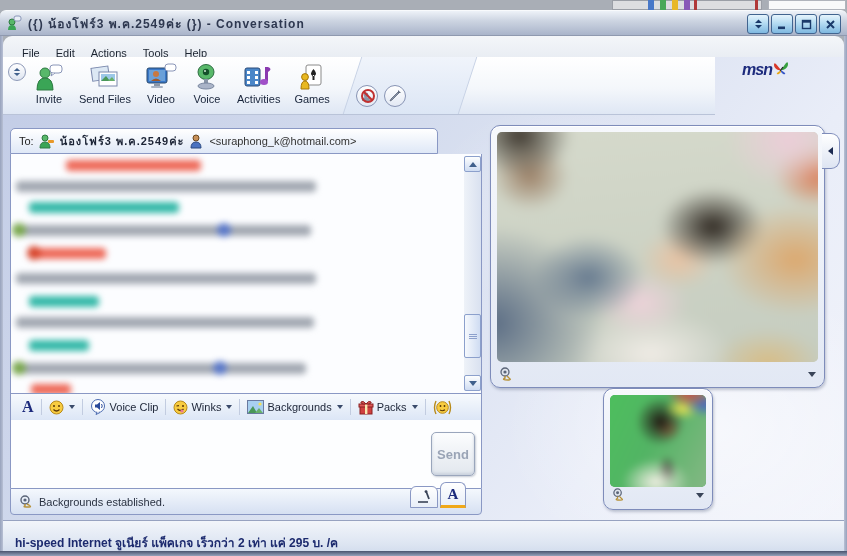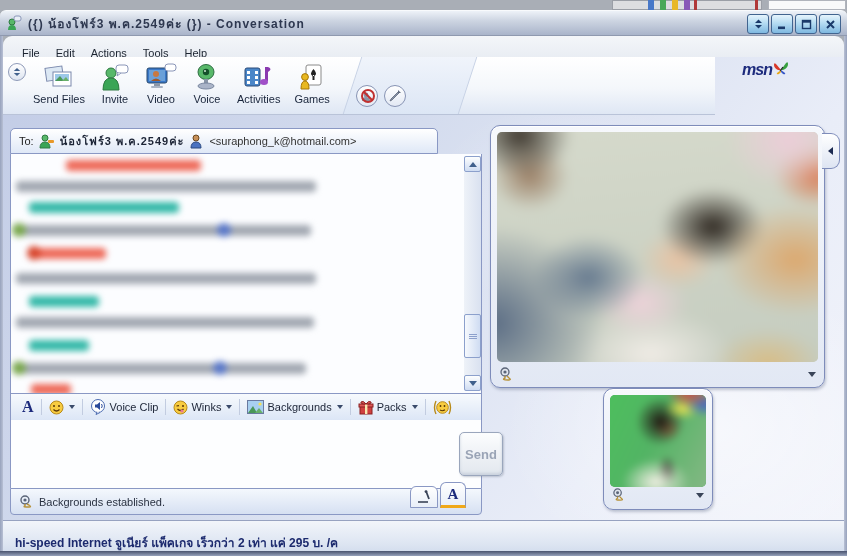--- a/index.html
+++ b/index.html
@@ -86,21 +86,21 @@
     background:linear-gradient(#f7fafd,#dce6f6); border:1px solid #8a98c4; border-bottom:none;
     display:flex; align-items:center; padding:0 6px; }
   .fmt-item { display:flex; align-items:center; gap:3px; font-size:11px; color:#1c2436; padding:2px 5px; }
   .fmt-sep { width:1px; height:16px; background:#c2cce0; margin:0 2px; }
   .caret { width:0; height:0; border-left:3px solid transparent; border-right:3px solid transparent;
     border-top:4px solid #3a4a6a; margin-left:2px; }
 
   
   #composer { top:420px; left:10px; width:472px; height:68px; background:#fdfeff;
     border-left:1px solid #8a98c4; border-right:1px solid #8a98c4; }
-  #send-button { position:absolute; left:448px; top:12px; width:44px; height:44px;
+  #send-button { position:absolute; left:420px; top:12px; width:44px; height:44px;
     border:1px solid #9aa6bc; border-radius:5px;
     background:linear-gradient(#fcfdfe,#e2e7ee); box-shadow:inset 0 -2px 3px #c9d1dd, 1px 1px 2px rgba(120,130,150,.4);
     font-size:13px; font-weight:bold; color:#9aa4b6; display:flex; align-items:center; justify-content:center; }
 
   
   #status-bar { top:488px; left:10px; width:472px; height:27px;
     background:linear-gradient(#f4f8fd,#d6e0f2); border:1px solid #8a98c4; border-radius:0 0 4px 4px;
     display:flex; align-items:center; gap:6px; padding:0 8px; font-size:11px; color:#2a3242; }
   #input-tabs { top:482px; left:410px; display:flex; align-items:flex-end; gap:2px; }
   .input-tab { background:linear-gradient(#ffffff,#e8eef8); border:1px solid #8a98c4;
@@ -233,42 +233,42 @@
   <div class="abs" id="tb-slant"></div>
   <div class="abs" id="tb-collapse">
       <svg width="10" height="12" viewBox="0 0 11 12">
         <path d="M2,5 L5.5,1.5 L9,5 Z" fill="#40608c"></path>
         <path d="M2,7 L5.5,10.5 L9,7 Z" fill="#40608c"></path>
       </svg>
     </div>
   <div class="abs" id="tb-items">
       <div class="tb-item">
         <span class="ico">
+          <svg width="30" height="28" viewBox="0 0 30 28">
+            <circle cx="11" cy="10" r="5" fill="#58b86a" stroke="#2e7a42"></circle>
+            <path d="M3,27 Q3,15 11,15 Q19,15 19,27 Z" fill="#3aa556" stroke="#2e7a42"></path>
+            <rect x="16" y="2" width="12" height="8" rx="3" fill="#fff" stroke="#8a96b8"></rect>
+            <path d="M18,10 L17,13 L21,10" fill="#fff" stroke="#8a96b8"></path>
+          </svg>
+        </span>
+        <span>Invite</span>
+      </div>
+      <div class="tb-item">
+        <span class="ico">
           <svg width="32" height="28" viewBox="0 0 32 28">
             <g transform="rotate(-8 12 12)">
               <rect x="3" y="4" width="17" height="13" fill="#dce8f4" stroke="#7a88ac"></rect>
             </g>
             <rect x="10" y="9" width="18" height="14" fill="#fff" stroke="#7a88ac"></rect>
             <rect x="12" y="11" width="14" height="7" fill="#9cc8e8"></rect>
             <path d="M12,18 L17,13 L21,18 Z" fill="#4a9858"></path>
             <path d="M19,18 L23,14 L26,18 Z" fill="#68b068"></path>
           </svg>
         </span>
         <span>Send Files</span>
-      </div>
-      <div class="tb-item">
-        <span class="ico">
-          <svg width="30" height="28" viewBox="0 0 30 28">
-            <circle cx="11" cy="10" r="5" fill="#58b86a" stroke="#2e7a42"></circle>
-            <path d="M3,27 Q3,15 11,15 Q19,15 19,27 Z" fill="#3aa556" stroke="#2e7a42"></path>
-            <rect x="16" y="2" width="12" height="8" rx="3" fill="#fff" stroke="#8a96b8"></rect>
-            <path d="M18,10 L17,13 L21,10" fill="#fff" stroke="#8a96b8"></path>
-          </svg>
-        </span>
-        <span>Invite</span>
       </div>
       <div class="tb-item">
         <span class="ico">
           <svg width="32" height="28" viewBox="0 0 32 28">
             <rect x="2" y="5" width="20" height="15" rx="2" fill="#3a78c8" stroke="#26486e"></rect>
             <rect x="4" y="7" width="16" height="11" fill="#6aa0d8"></rect>
             <circle cx="11" cy="11" r="3" fill="#c87840"></circle>
             <path d="M6,18 Q11,13 16,18 Z" fill="#a05828"></path>
             <rect x="9" y="20" width="6" height="3" fill="#8a96a8"></rect>
             <rect x="6" y="23" width="12" height="2" rx="1" fill="#aab4c4"></rect>

